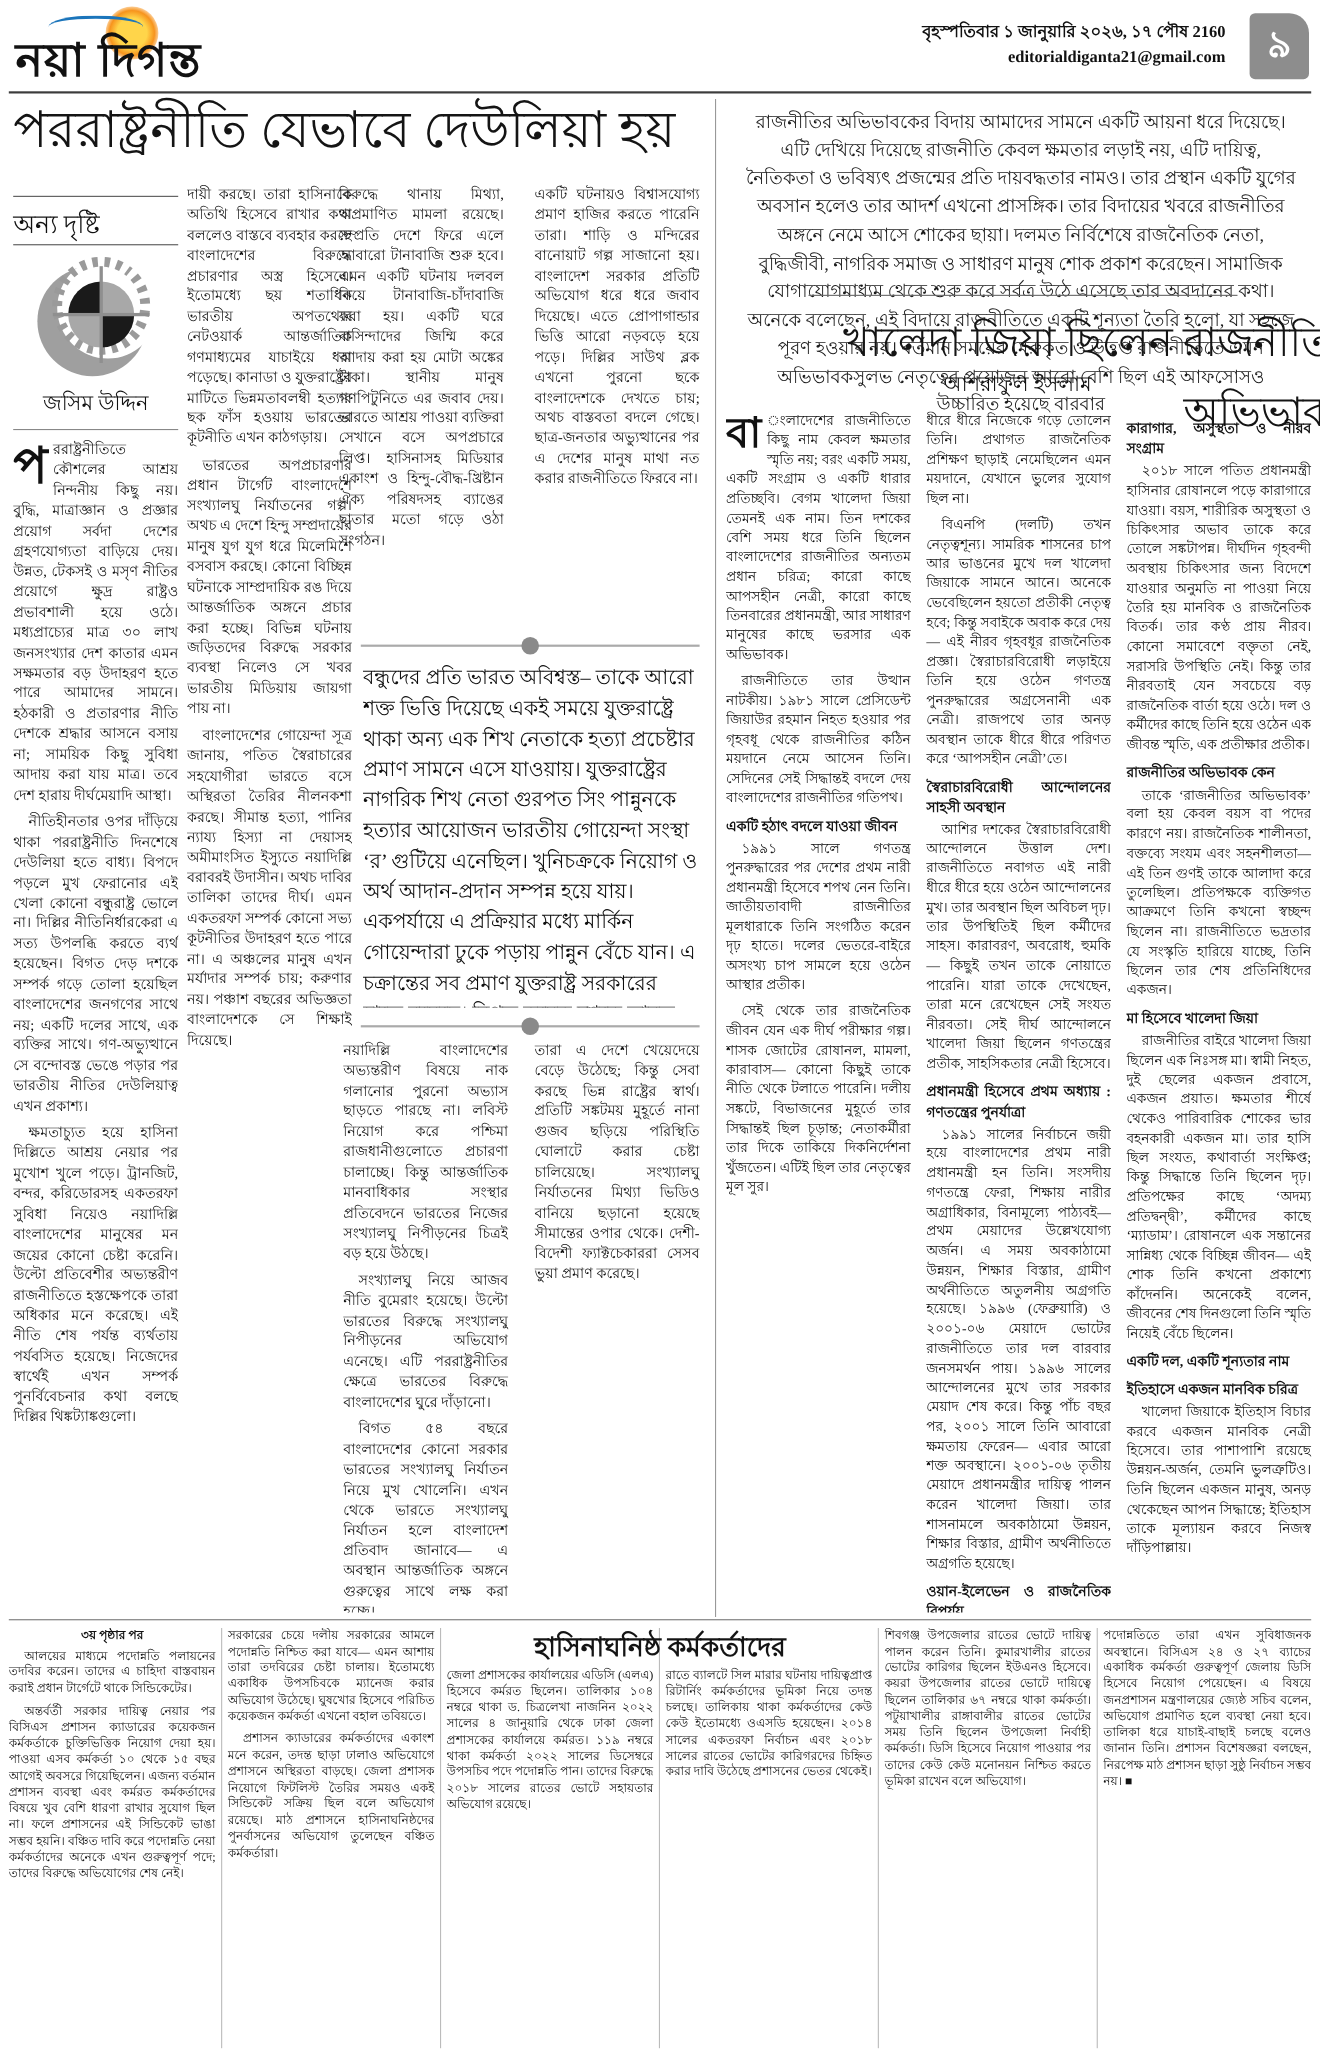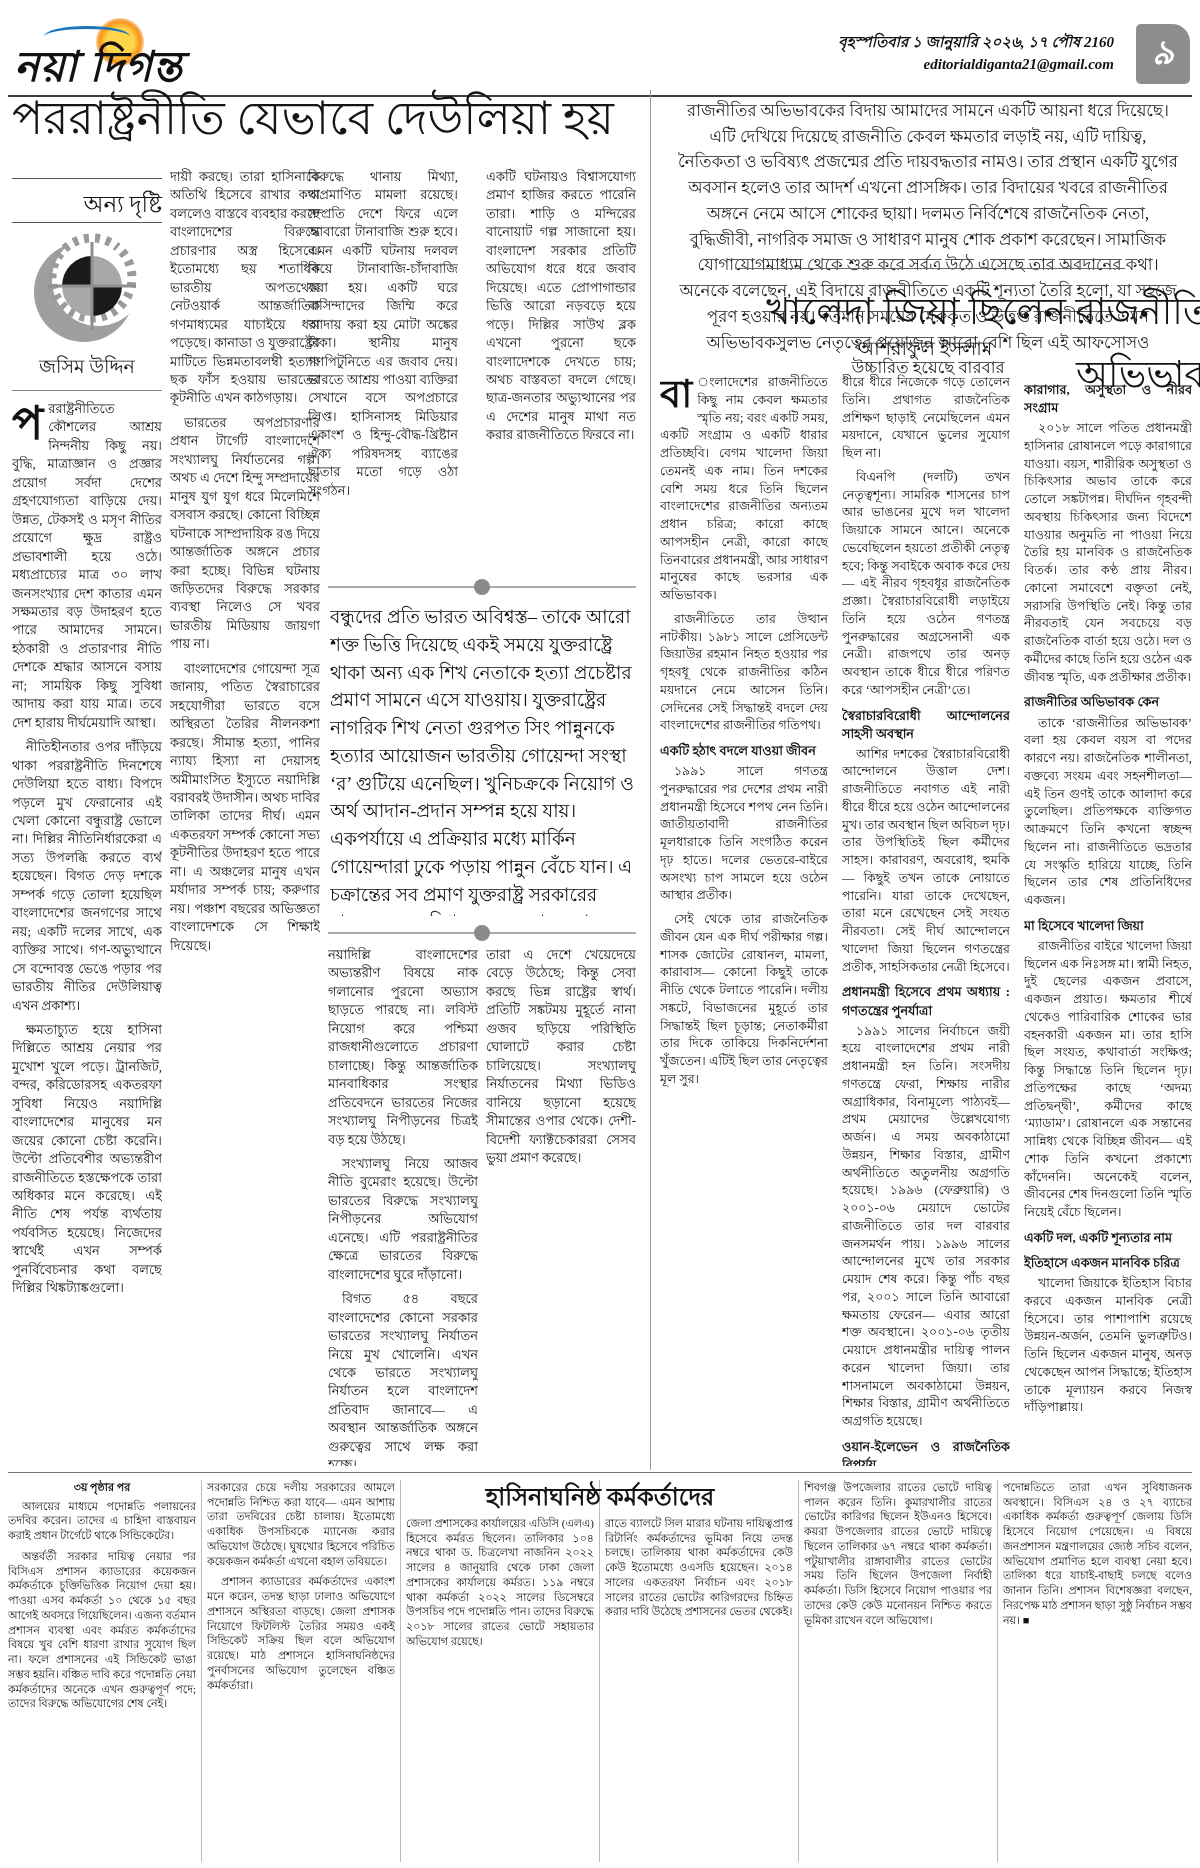--- a/index.html
+++ b/index.html
@@ -24,42 +24,42 @@
        z-index:1;}
   .swoosh{position:absolute;width:86px;height:18px;border-top:3px solid #1b75bb;border-radius:50%;z-index:3;}
   .badge{background:#8d8d8d;color:#fff;border-radius:5px 18px 5px 5px;display:flex;align-items:center;justify-content:center;
          font-size:34px;font-weight:bold;}
   .dateline{text-align:right;font-size:15px;font-weight:bold;line-height:1.45;}
   h1,h2,h3{margin:0;font-weight:normal;}
 </style>
 </head>
 <body>
 
-<div class="abs" style="left:0;top:12px;width:1200px;height:84px;font-style:italic;">
+<div class="abs" style="left:0;top:0;width:1200px;height:84px;">
   <div class="abs" style="left:14px;top:8px;height:66px;">
     <div class="sun" style="left:82px;top:-2px;"></div>
     <div class="swoosh" style="left:30px;top:6px;"></div>
     <div class="logo-text" style="margin-top:14px;">নয়া দিগন্ত</div>
   </div>
   <div class="abs dateline" style="right:86px;top:20px;">
     <div>বৃহস্পতিবার ১ জানুয়ারি ২০২৬, ১৭ পৌষ 2160</div>
     <div>editorialdiganta21@gmail.com</div>
   </div>
   <div class="abs badge" style="right:10px;top:12px;width:54px;height:60px;">
     <span>৯</span>
   </div>
   <div class="abs rule-h" style="left:8px;right:8px;top:83px;height:2px;background:#3c3c3c;"></div>
 </div>
 
 <h1 class="abs" style="left:12px;top:94px;width:630px;font-size:46px;line-height:1.1;color:#141414;">পররাষ্ট্রনীতি যেভাবে দেউলিয়া হয়</h1>
 
 <div class="abs rule-v" style="left:650px;top:90px;height:1380px;"></div>
 
 <div class="abs rule-h" style="left:12px;top:178px;width:150px;"></div>
-<div class="abs" style="left:12px;top:186px;width:150px;text-align:right;font-size:23px;">অন্য দৃষ্টি</div>
+<div class="abs" style="left:12px;top:186px;width:150px;text-align:left;font-size:23px;">অন্য দৃষ্টি</div>
 <div class="abs rule-h" style="left:12px;top:222px;width:150px;"></div>
 
 <div class="abs" style="left:30px;top:230px;width:116px;height:120px;">
   <svg width="116" height="120" viewBox="0 0 116 120">
     <circle cx="54" cy="62" r="50" fill="#9f9f9f"></circle>
     <circle cx="68" cy="50" r="46" fill="#ffffff"></circle>
     <circle cx="62" cy="48" r="40" fill="none" stroke="#9a9a9a" stroke-width="9" stroke-dasharray="5 6" transform="rotate(-50 62 48)" stroke-dashoffset="60"></circle>
     <g transform="translate(62 56)">
       <path d="M0 0 L-30 0 A30 30 0 0 1 0 -30 Z" fill="#1a1a1a"></path>
       <path d="M0 0 L0 -30 A30 30 0 0 1 30 0 Z" fill="#a8a8a8"></path>
@@ -92,21 +92,21 @@
   </div>
 
 <div class="abs" style="left:328px;top:586px;width:308px;height:348px;">
   <div class="qline" style="top:0;"></div>
   <div class="dot" style="top:1px;"></div>
   <div style="position:absolute;top:18px;left:2px;right:2px;bottom:18px;overflow:hidden;font-size:18.5px;line-height:1.5;color:#0d0d0d;">বন্ধুদের প্রতি ভারত অবিশ্বস্ত– তাকে আরো শক্ত ভিত্তি দিয়েছে একই সময়ে যুক্তরাষ্ট্রে থাকা অন্য এক শিখ নেতাকে হত্যা প্রচেষ্টার প্রমাণ সামনে এসে যাওয়ায়। যুক্তরাষ্ট্রের নাগরিক শিখ নেতা গুরপত সিং পান্নুনকে হত্যার আয়োজন ভারতীয় গোয়েন্দা সংস্থা ‘র’ গুটিয়ে এনেছিল। খুনিচক্রকে নিয়োগ ও অর্থ আদান-প্রদান সম্পন্ন হয়ে যায়। একপর্যায়ে এ প্রক্রিয়ার মধ্যে মার্কিন গোয়েন্দারা ঢুকে পড়ায় পান্নুন বেঁচে যান। এ চক্রান্তের সব প্রমাণ যুক্তরাষ্ট্র সরকারের হাতে রয়েছে। বিগত কয়েক দশকে ভারত প্রতিটি প্রতিবেশী দেশ ও মধ্যপ্রাচ্যে এ ধরনের অন্তর্ঘাত চালিয়েছে। ভারতের মানহীন বিদেশনীতি পশ্চিমাদের কাছে বিশ্বাসযোগ্য করানো যায়নি। এখন ভুক্তভোগী হওয়ার পর ভারতের দ্বৈত চরিত্র বুঝতে পারছে পশ্চিমা মিত্ররা</div>
   <div class="qline" style="bottom:0;"></div>
   <div class="dot" style="bottom:-15px;"></div>
 </div>
 
-<div class="abs colbox small" style="left:328px;top:946px;width:150px;height:520px;">
+<div class="abs colbox small" style="left:312px;top:946px;width:150px;height:520px;">
     <p>নয়াদিল্লি বাংলাদেশের অভ্যন্তরীণ বিষয়ে নাক গলানোর পুরনো অভ্যাস ছাড়তে পারছে না। লবিস্ট নিয়োগ করে পশ্চিমা রাজধানীগুলোতে প্রচারণা চালাচ্ছে। কিন্তু আন্তর্জাতিক মানবাধিকার সংস্থার প্রতিবেদনে ভারতের নিজের সংখ্যালঘু নিপীড়নের চিত্রই বড় হয়ে উঠছে।</p>
     <p>সংখ্যালঘু নিয়ে আজব নীতি বুমেরাং হয়েছে। উল্টো ভারতের বিরুদ্ধে সংখ্যালঘু নিপীড়নের অভিযোগ এনেছে। এটি পররাষ্ট্রনীতির ক্ষেত্রে ভারতের বিরুদ্ধে বাংলাদেশের ঘুরে দাঁড়ানো।</p>
     <p>বিগত ৫৪ বছরে বাংলাদেশের কোনো সরকার ভারতের সংখ্যালঘু নির্যাতন নিয়ে মুখ খোলেনি। এখন থেকে ভারতে সংখ্যালঘু নির্যাতন হলে বাংলাদেশ প্রতিবাদ জানাবে— এ অবস্থান আন্তর্জাতিক অঙ্গনে গুরুত্বের সাথে লক্ষ করা হচ্ছে।</p>
   </div>
 <div class="abs colbox small" style="left:486px;top:946px;width:150px;height:520px;">
     <p>তারা এ দেশে খেয়েদেয়ে বেড়ে উঠেছে; কিন্তু সেবা করছে ভিন্ন রাষ্ট্রের স্বার্থ। প্রতিটি সঙ্কটময় মুহূর্তে নানা গুজব ছড়িয়ে পরিস্থিতি ঘোলাটে করার চেষ্টা চালিয়েছে। সংখ্যালঘু নির্যাতনের মিথ্যা ভিডিও বানিয়ে ছড়ানো হয়েছে সীমান্তের ওপার থেকে। দেশী-বিদেশী ফ্যাক্টচেকাররা সেসব ভুয়া প্রমাণ করেছে।</p>
   </div>
 
 <div class="abs" style="left:678px;top:98px;width:500px;text-align:center;font-size:16.5px;line-height:1.56;color:#1a1a1a;">রাজনীতির অভিভাবকের বিদায় আমাদের সামনে একটি আয়না ধরে দিয়েছে। এটি দেখিয়ে দিয়েছে রাজনীতি কেবল ক্ষমতার লড়াই নয়, এটি দায়িত্ব, নৈতিকতা ও ভবিষ্যৎ প্রজন্মের প্রতি দায়বদ্ধতার নামও। তার প্রস্থান একটি যুগের অবসান হলেও তার আদর্শ এখনো প্রাসঙ্গিক। তার বিদায়ের খবরে রাজনীতির অঙ্গনে নেমে আসে শোকের ছায়া। দলমত নির্বিশেষে রাজনৈতিক নেতা, বুদ্ধিজীবী, নাগরিক সমাজ ও সাধারণ মানুষ শোক প্রকাশ করেছেন। সামাজিক যোগাযোগমাধ্যম থেকে শুরু করে সর্বত্র উঠে এসেছে তার অবদানের কথা। অনেকে বলেছেন, এই বিদায়ে রাজনীতিতে একটি শূন্যতা তৈরি হলো, যা সহজে পূরণ হওয়ার নয়। বর্তমান সময়ের মেরুকৃত ও উত্তপ্ত রাজনীতিতে এমন অভিভাবকসুলভ নেতৃত্বের প্রয়োজন আরো বেশি ছিল এই আফসোসও উচ্চারিত হয়েছে বারবার</div>
 

